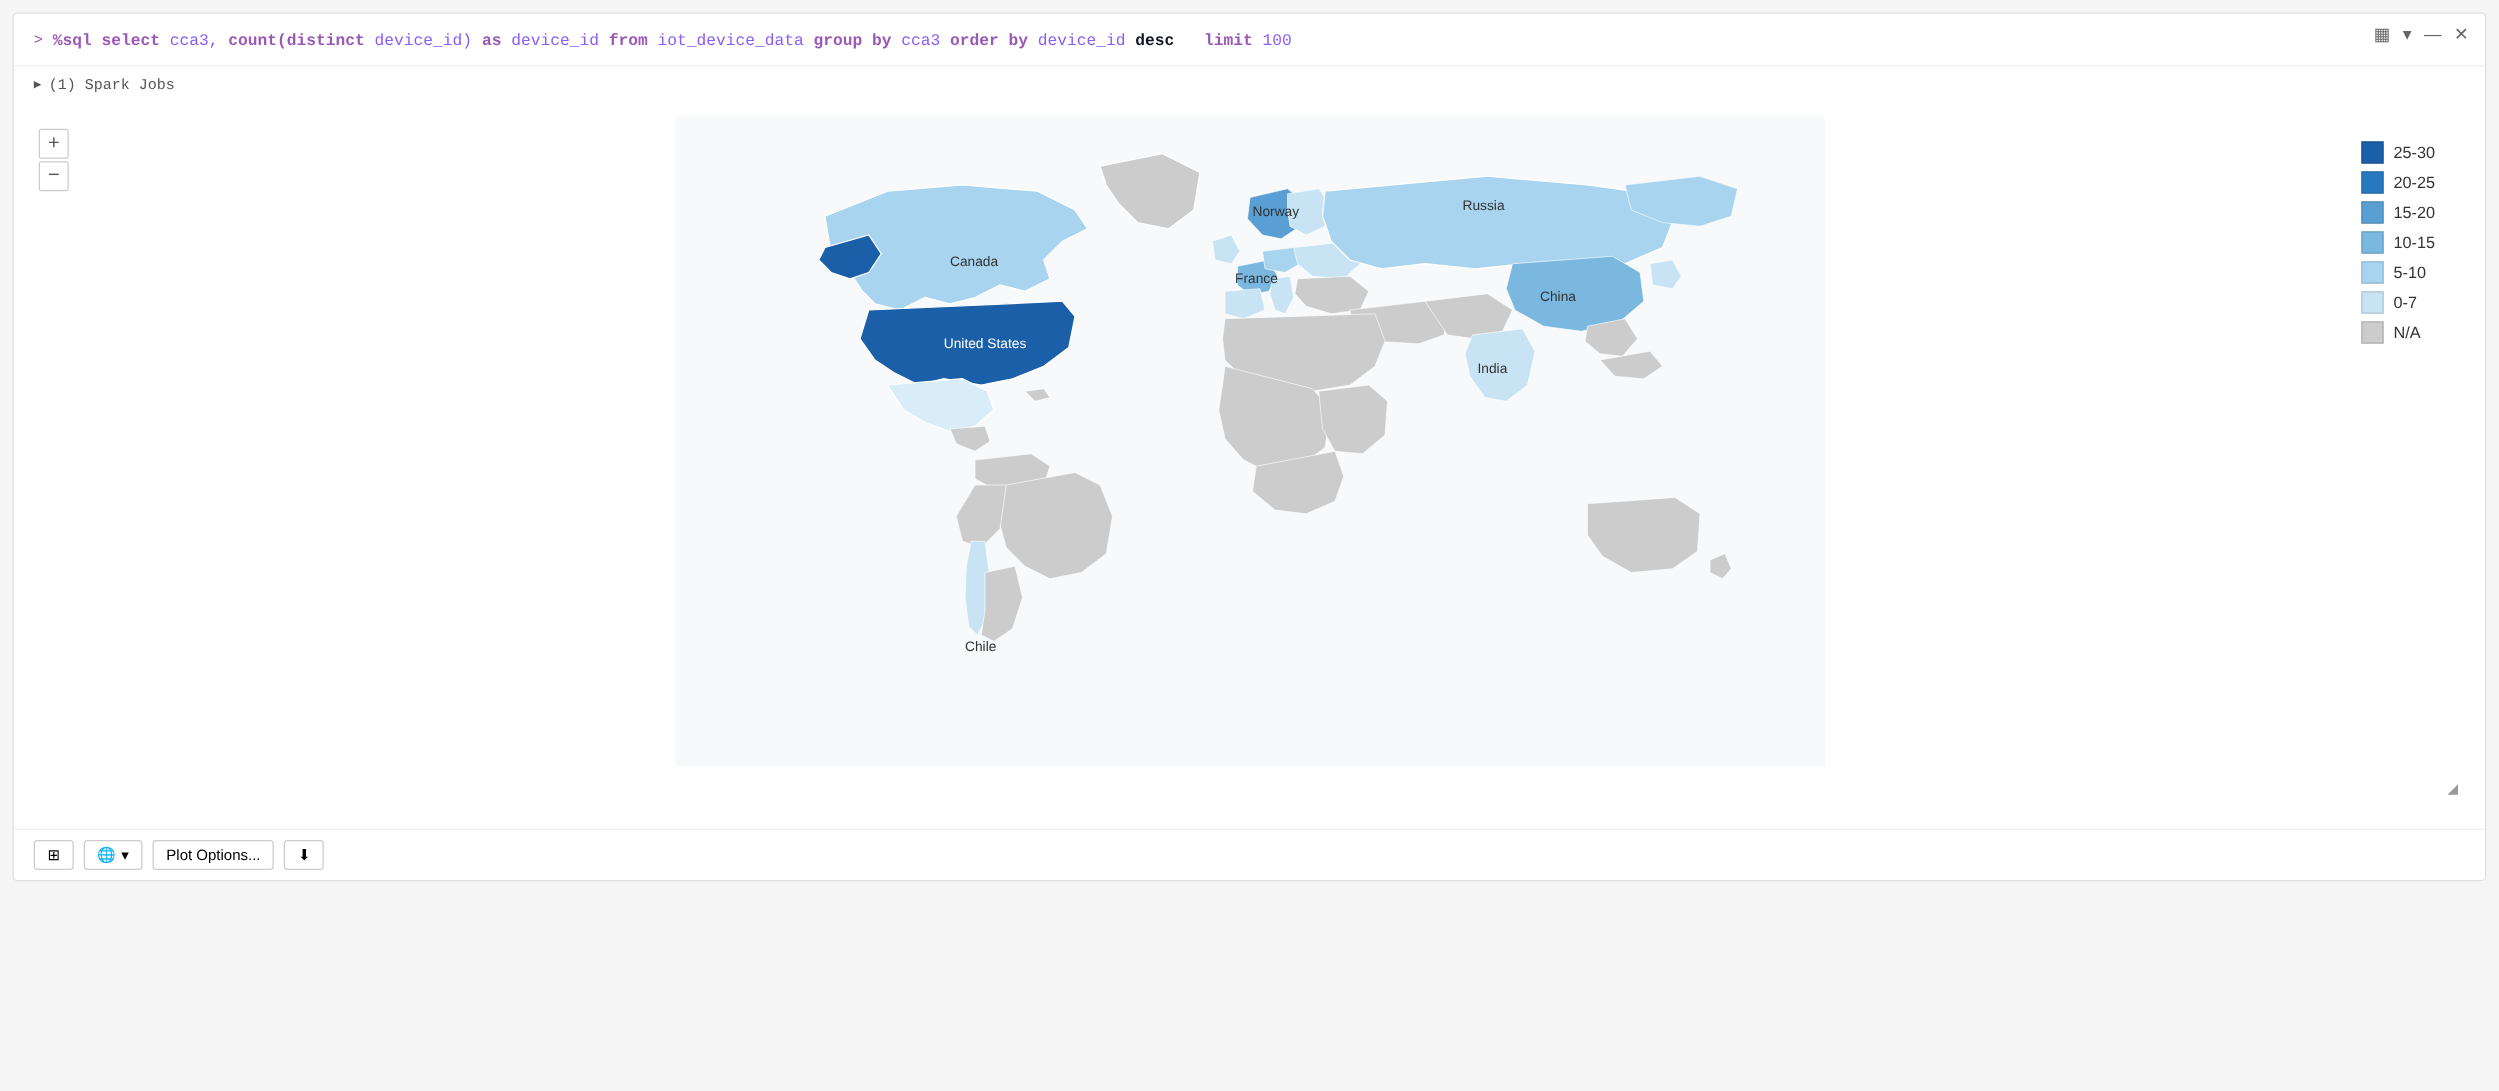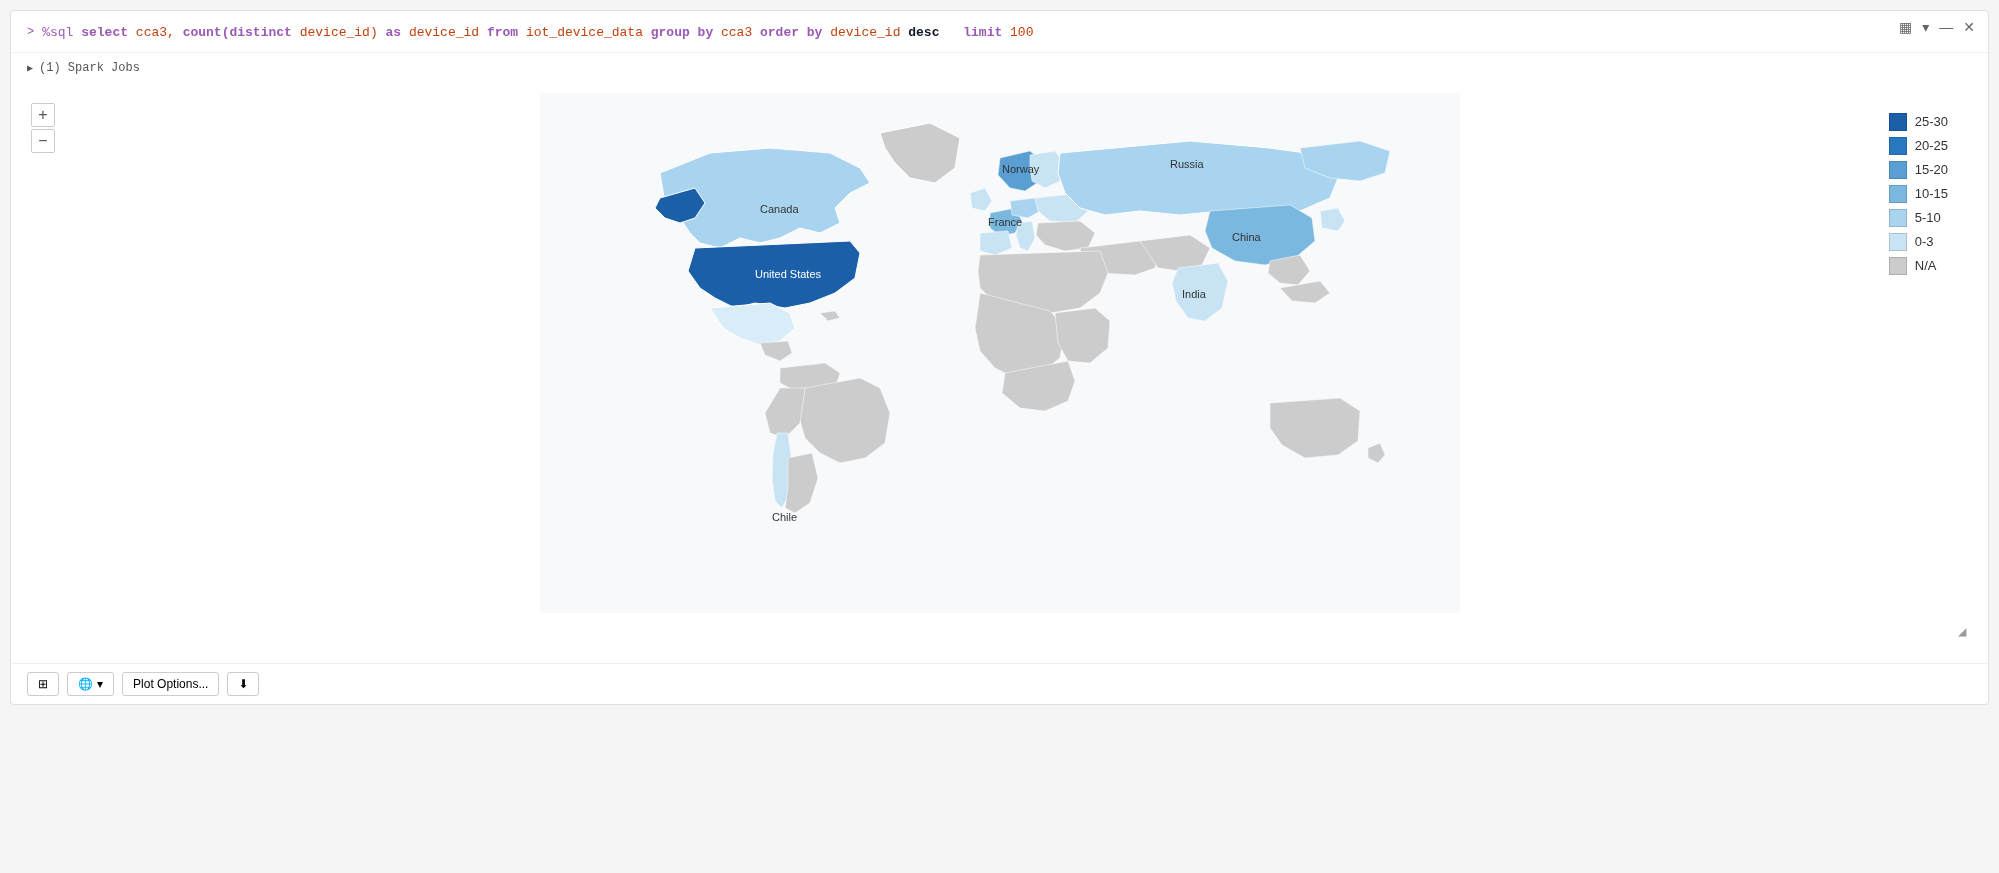--- a/index.html
+++ b/index.html
@@ -43,32 +43,32 @@
     .run-indicator {
       color: #9b59b6;
       font-size: 12px;
       margin-top: 2px;
       cursor: pointer;
     }
     .code-line {
       font-size: 13px;
       line-height: 1.6;
     }
-    .kw-percent { color: #9b59b6; font-weight: normal; text-align: center; }
+    .kw-percent { color: #9b59b6; font-weight: bold; text-align: center; }
     .kw-select { color: #9b59b6; font-weight: bold; }
     .kw-count { color: #9b59b6; font-weight: bold; }
     .kw-distinct { color: #9b59b6; font-weight: bold; text-align: right; }
     .kw-as { color: #9b59b6; font-weight: bold; }
     .kw-from { color: #9b59b6; font-weight: bold; }
     .kw-group { color: #9b59b6; font-weight: bold; }
     .kw-by { color: #9b59b6; font-weight: bold; }
     .kw-order { color: #9b59b6; font-weight: bold; }
     .kw-desc { color: #0f172a; font-weight: bold; }
     .kw-limit { color: #9b59b6; font-weight: bold; margin-left: 16px; }
-    .kw-normal { color: #c2410c; }
+    .kw-normal { color: #8b5cf6; }
     .spark-jobs {
       padding: 8px 16px;
       font-size: 12px;
       color: #555;
       display: flex;
       align-items: center;
       gap: 6px;
       cursor: pointer;
     }
     .spark-triangle { color: #555; font-size: 10px; }
@@ -307,21 +307,21 @@
       <div class="legend-item">
         <div class="legend-swatch" style="background:#7ab8e0"></div>
         <span>10-15</span>
       </div>
       <div class="legend-item">
         <div class="legend-swatch" style="background:#a8d4f0"></div>
         <span>5-10</span>
       </div>
       <div class="legend-item">
         <div class="legend-swatch" style="background:#c8e4f4"></div>
-        <span>0-3</span>
+        <span>0-7</span>
       </div>
       <div class="legend-item">
         <div class="legend-swatch" style="background:#cccccc"></div>
         <span>N/A</span>
       </div>
     </div>
 
     <div class="resize-handle">◢</div>
   </div>
 

